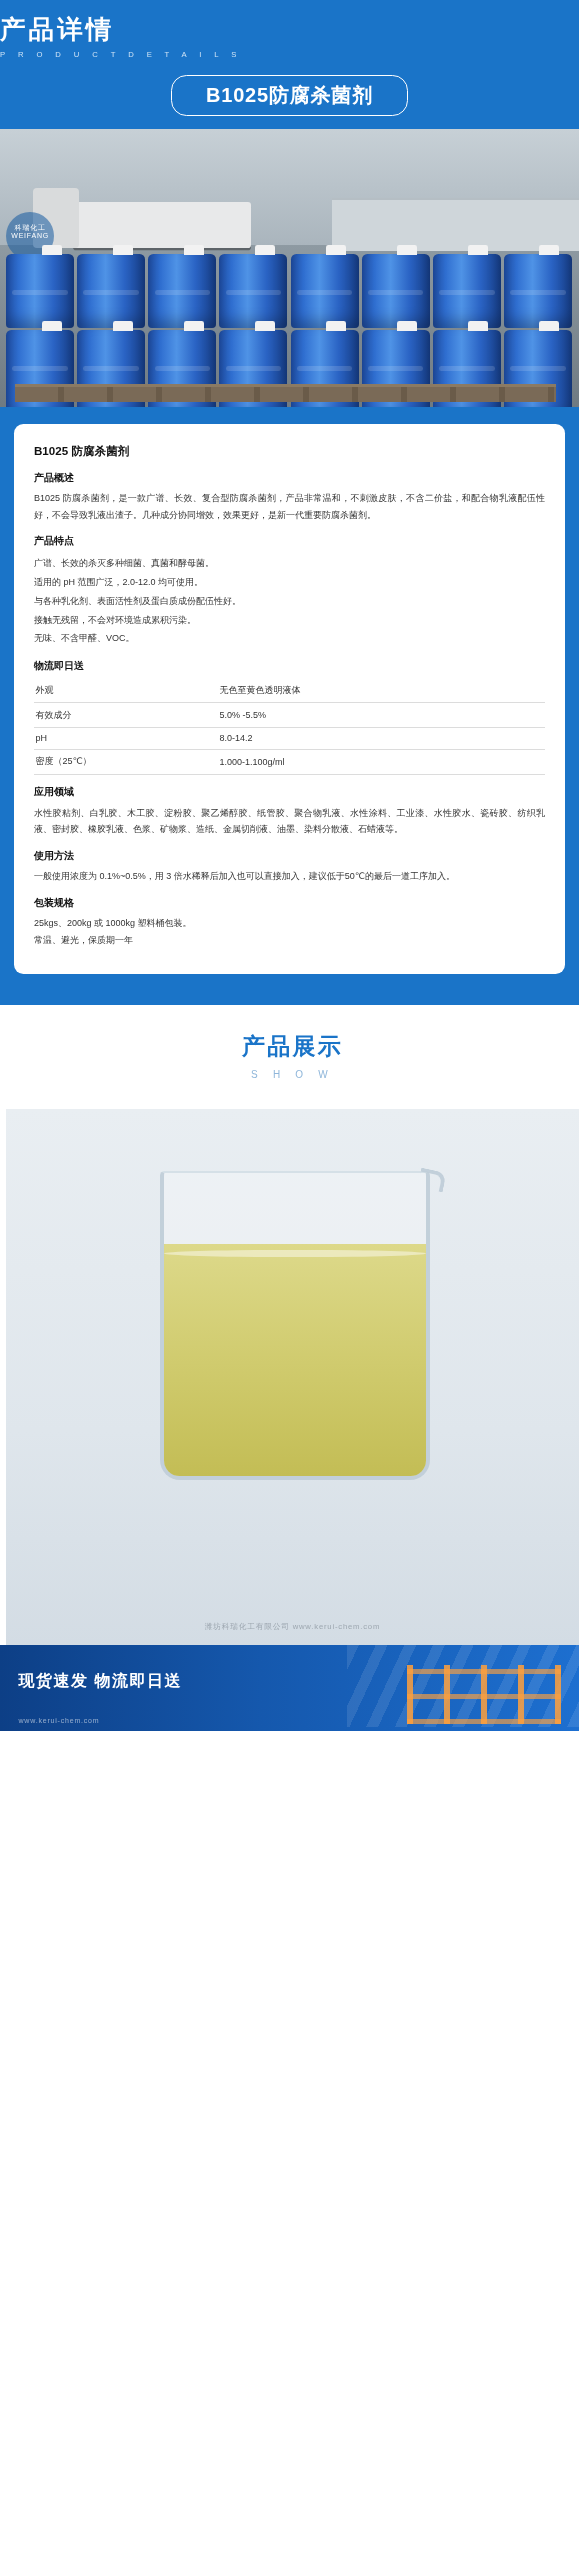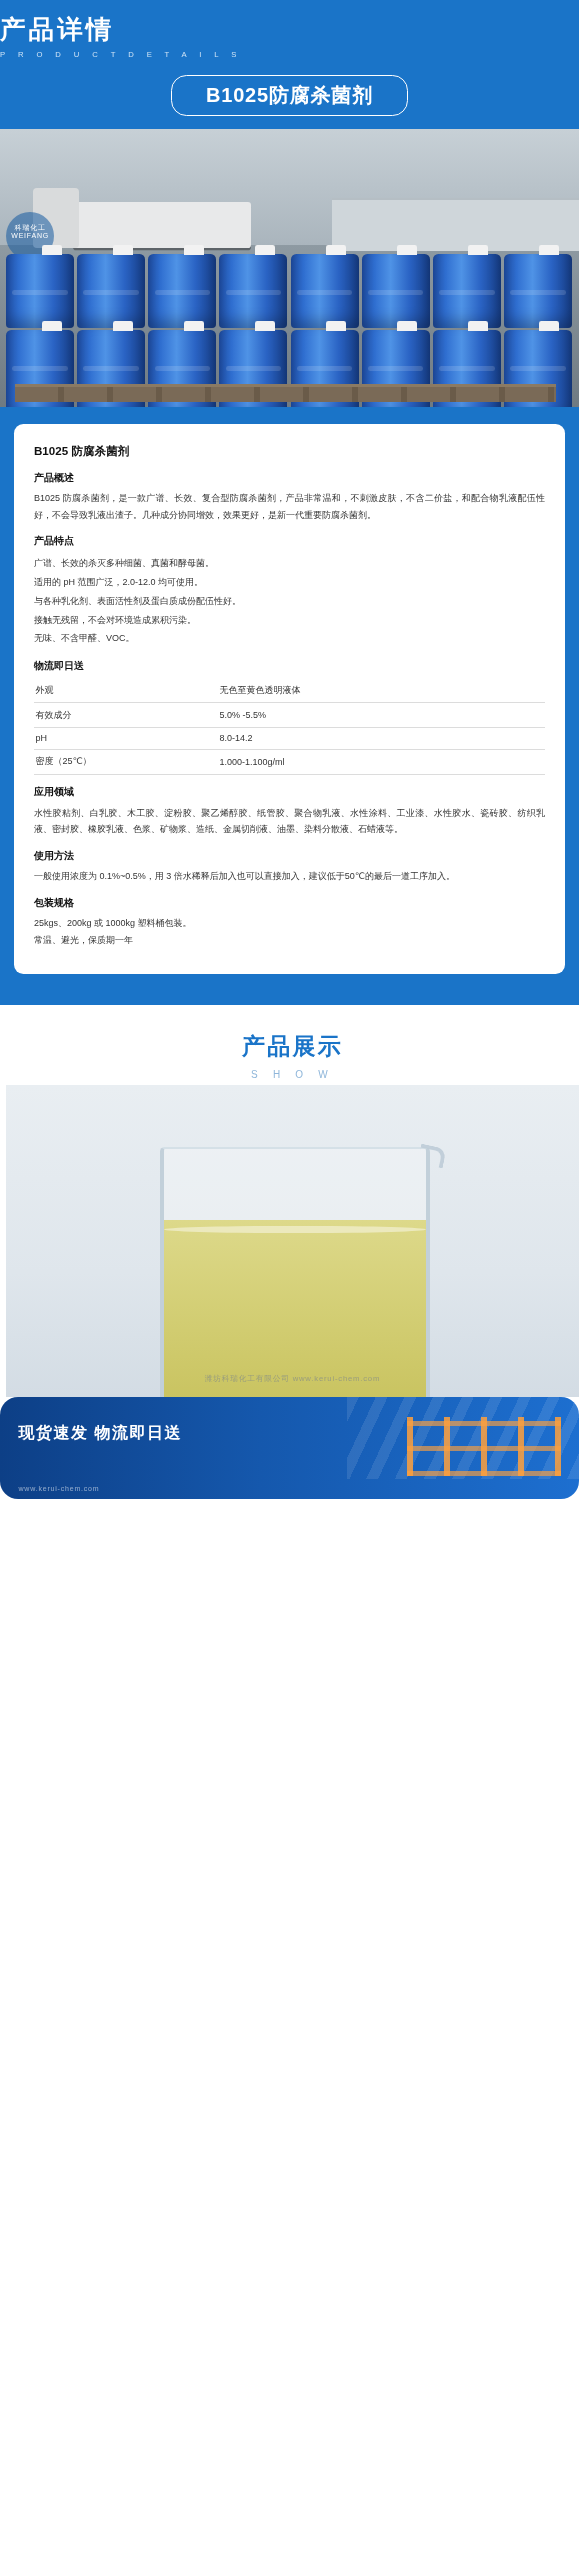--- a/index.html
+++ b/index.html
@@ -156,22 +156,22 @@
   table.specs td.k { width: 36%; }
   table.specs td.v { width: 64%; }
 
   
   .show-section { background:#ffffff; padding: 26px 0 0 6px; text-align:center; }
   .show-title {
     font-size: 23px; font-weight: bold; color:#1a74c8; letter-spacing:2.3px;
   }
   .show-sub { font-size: 10px; color:#8fb6da; letter-spacing:6.2px; margin-top:6.2px; }
   .beaker-wrap {
-    margin-top: 5px;
-    height: 312px;
+    margin-top: 29px;
+    height: 536px;
     background: linear-gradient(#e9eef2 0%, #dfe6ec 60%, #d3dce4 100%);
     position: relative;
     overflow: hidden;
   }
   .beaker {
     position:absolute; left: 154px; top: 62px; width: 270px; height: 309px;
     border: 4.6px solid rgba(190,205,215,.9);
     border-top: 2.3px solid rgba(210,222,230,.9);
     border-radius: 4.6px 4.6px 20px 20px;
     background: rgba(255,255,255,.28);
@@ -194,24 +194,23 @@
   }
   .beaker-watermark {
     position:absolute; left:0; right:0; bottom: 12.4px;
     text-align:center; font-size: 7.7px; color: rgba(120,130,140,.6);
     letter-spacing: 0.8px;
   }
 
   
   .footer {
     position: relative;
-    height: 102px;
+    height: 86px;
     background: linear-gradient(90deg,#0d3f86 0%, #1558ad 45%, #1d6fd0 100%);
     overflow: hidden;
-    border-radius: 18px;
   }
   .footer .stripes {
     position:absolute; right:0; top:0; width: 232px; height:82px;
     background: repeating-linear-gradient(115deg, rgba(255,255,255,.10) 0 10.8px, rgba(255,255,255,0) 10.8px 26px);
   }
   .footer .rack {
     position:absolute; right: 18.5px; top: 20px; width: 154px; height: 59px;
     background:
       repeating-linear-gradient(90deg, rgba(255,160,60,.85) 0 6.2px, rgba(255,255,255,0) 6.2px 37px),
       repeating-linear-gradient(0deg, rgba(255,160,60,.65) 0 4.6px, rgba(255,255,255,0) 4.6px 25px);

